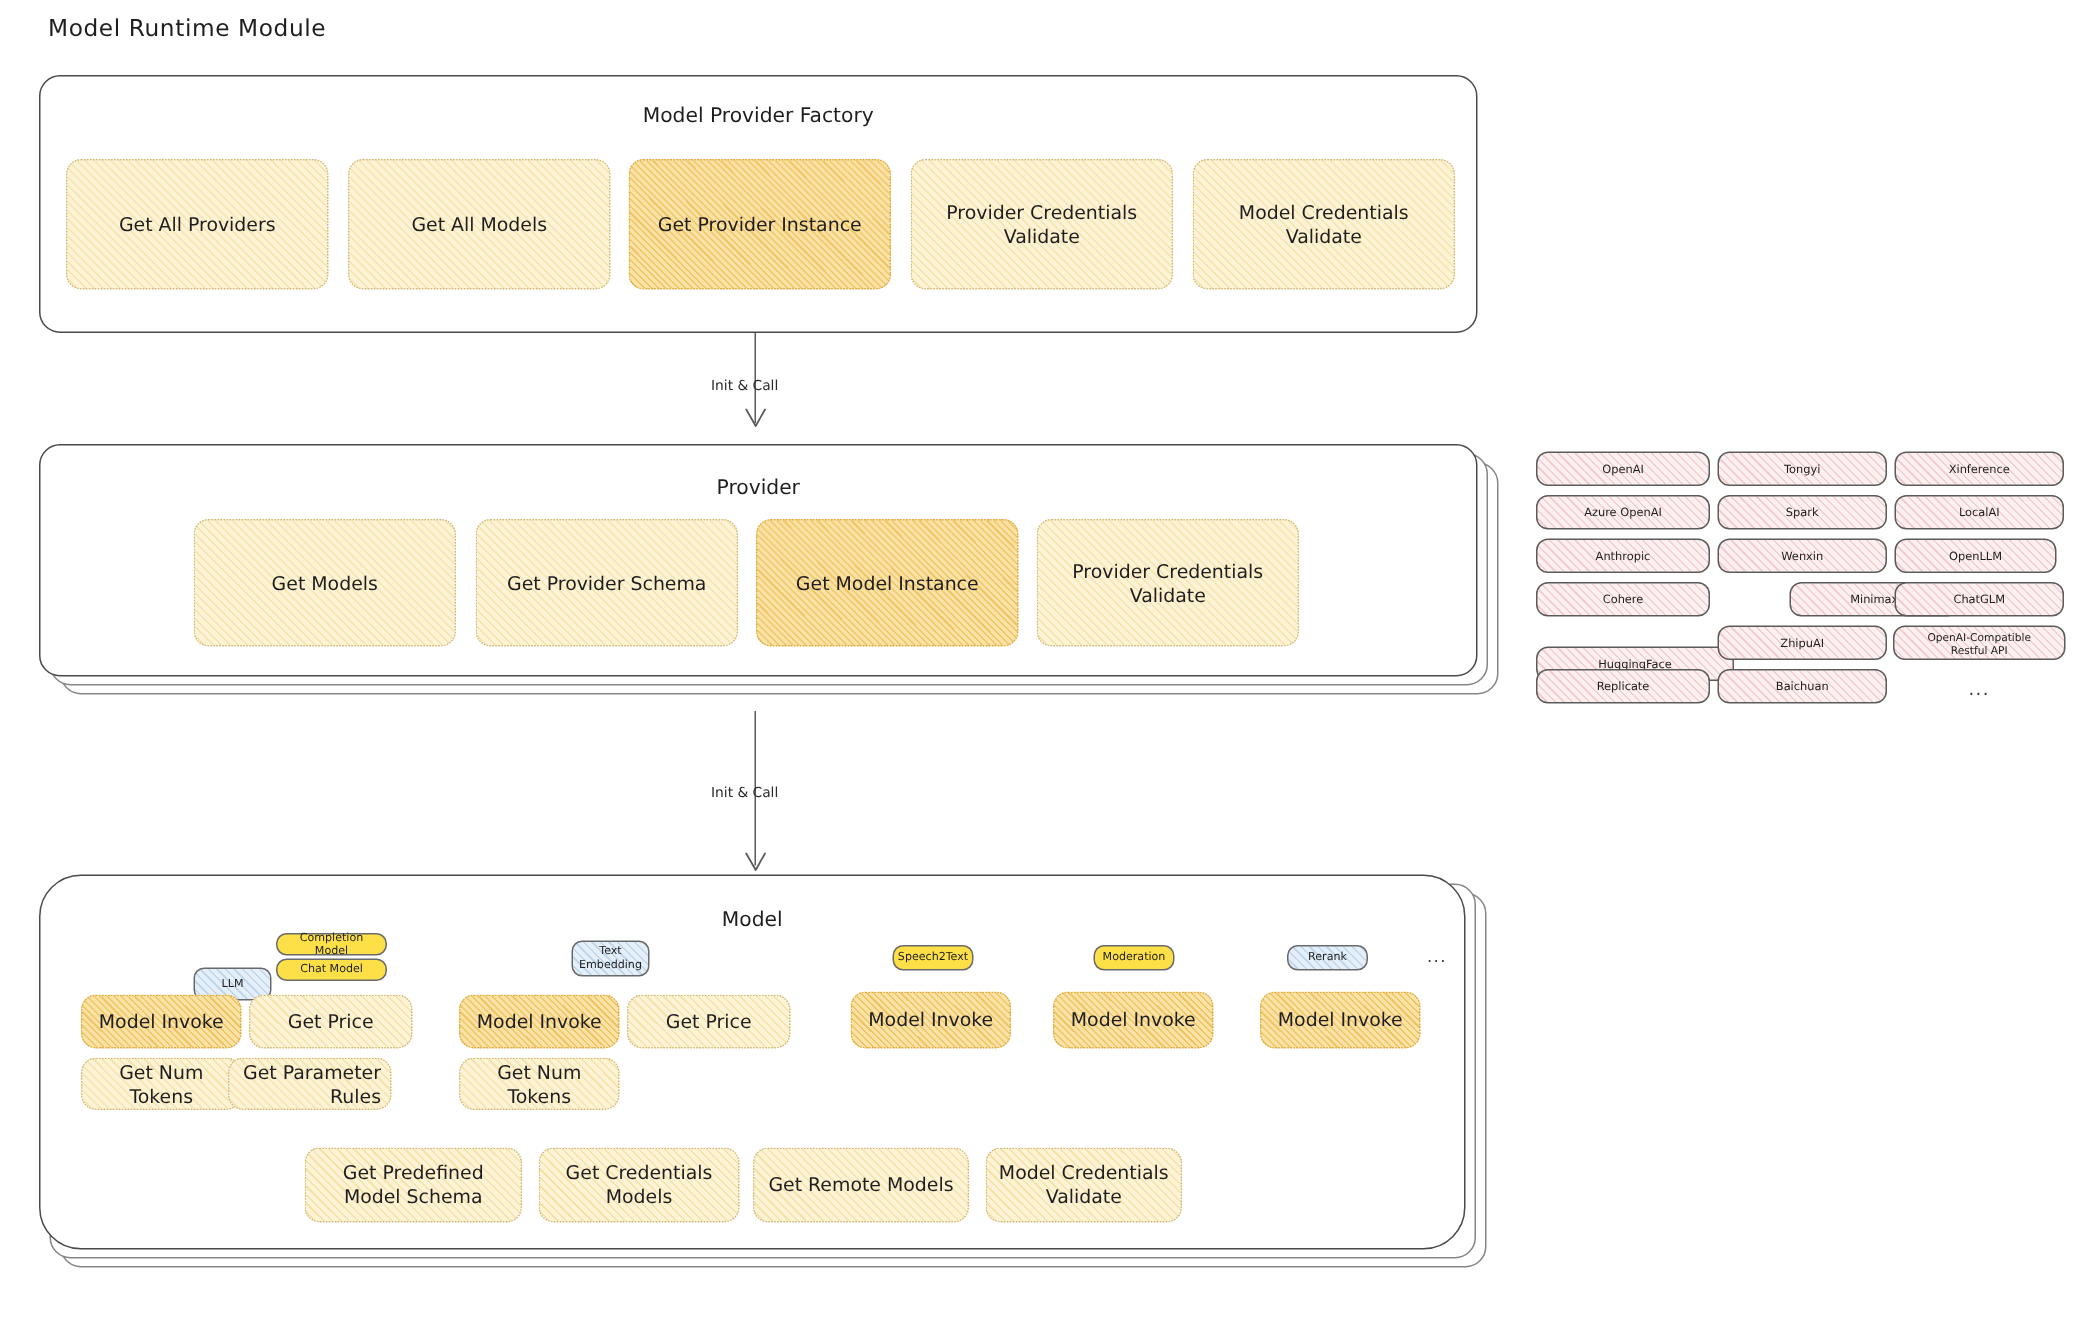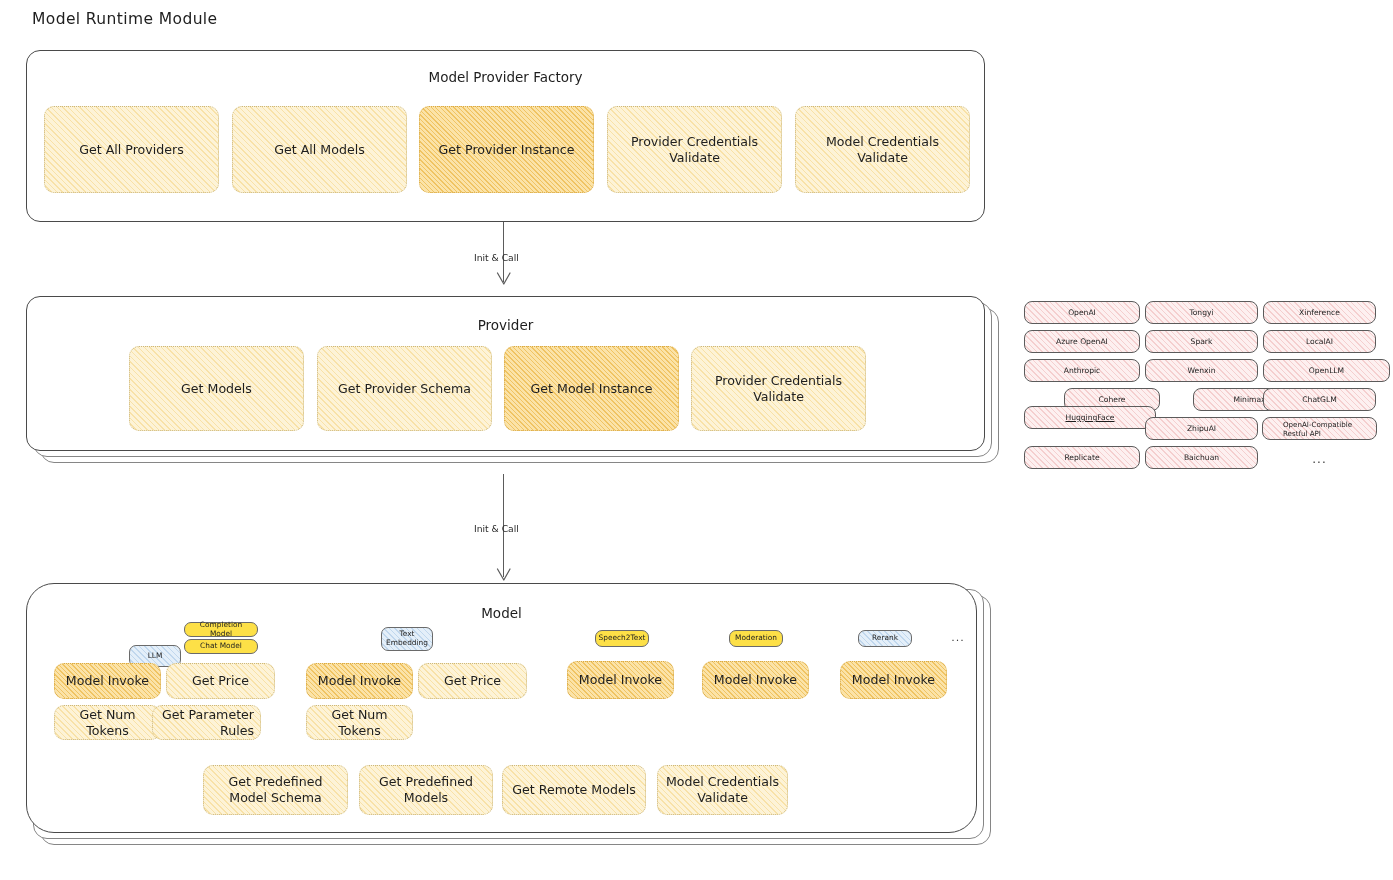--- a/index.html
+++ b/index.html
@@ -79,21 +79,21 @@
     padding:4px 6px;
   }
   .node.strong{border-color:#d8a945;}
 
   
   .pill{
     position:absolute;box-sizing:border-box;
     border:1.1px solid #5b5b5b;
     border-radius:8px;
     display:flex;align-items:center;justify-content:center;
-    text-align:left;
+    text-align:center;
     font-size:7.6px;color:#1e1e1e;
     padding:2px 20px;
   }
   .ellipsis{
     position:absolute;text-align:center;
     font-size:12px;color:#3a3a3a;letter-spacing:1px;
   }
 
   
   .chip{
@@ -170,24 +170,24 @@
 
   <div class="pill hatch-rose" style="left:1024px;top:301px;width:116px;height:23px;">
     <span>OpenAI</span>
   </div>
   <div class="pill hatch-rose" style="left:1024px;top:330px;width:116px;height:23px;">
     <span>Azure OpenAI</span>
   </div>
   <div class="pill hatch-rose" style="left:1024px;top:359px;width:116px;height:23px;">
     <span>Anthropic</span>
   </div>
-  <div class="pill hatch-rose" style="left:1064px;top:388px;width:96px;height:23px;">
+  <div class="pill hatch-rose" style="left:1024px;top:388px;width:116px;height:23px;">
     <span>Cohere</span>
   </div>
-  <div class="pill hatch-rose" style="left:1024px;top:406px;width:132px;height:23px;text-decoration:underline;">
+  <div class="pill hatch-rose" style="left:1024px;top:431px;width:132px;height:23px;text-decoration:underline;">
     <span>HuggingFace</span>
   </div>
   <div class="pill hatch-rose" style="left:1024px;top:446px;width:116px;height:23px;">
     <span>Replicate</span>
   </div>
 
   <div class="pill hatch-rose" style="left:1145px;top:301px;width:113px;height:23px;">
     <span>Tongyi</span>
   </div>
   <div class="pill hatch-rose" style="left:1145px;top:330px;width:113px;height:23px;">
@@ -205,21 +205,21 @@
   <div class="pill hatch-rose" style="left:1145px;top:446px;width:113px;height:23px;">
     <span>Baichuan</span>
   </div>
 
   <div class="pill hatch-rose" style="left:1263px;top:301px;width:113px;height:23px;">
     <span>Xinference</span>
   </div>
   <div class="pill hatch-rose" style="left:1263px;top:330px;width:113px;height:23px;">
     <span>LocalAI</span>
   </div>
-  <div class="pill hatch-rose" style="left:1263px;top:359px;width:127px;height:23px;">
+  <div class="pill hatch-rose" style="left:1263px;top:359px;width:108px;height:23px;">
     <span>OpenLLM</span>
   </div>
   <div class="pill hatch-rose" style="left:1263px;top:388px;width:113px;height:23px;">
     <span>ChatGLM</span>
   </div>
   <div class="pill hatch-rose" style="left:1262px;top:417px;width:115px;height:23px;font-size:7.1px;">
     <span>OpenAI-Compatible Restful API</span>
   </div>
   <div class="ellipsis" style="left:1263px;top:452px;width:113px;">...</div>
 
@@ -295,21 +295,21 @@
   </div>
 
   <div class="node hatch-amber-strong strong" style="left:840px;top:661px;width:107px;height:38px;">
     <span>Model Invoke</span>
   </div>
 
   <div class="node hatch-amber" style="left:203px;top:765px;width:145px;height:50px;justify-content:center;">
     <span>Get Predefined Model Schema</span>
   </div>
   <div class="node hatch-amber" style="left:359px;top:765px;width:134px;height:50px;">
-    <span>Get Predefined Models</span>
+    <span>Get Credentials Models</span>
   </div>
   <div class="node hatch-amber" style="left:502px;top:765px;width:144px;height:50px;">
     <span>Get Remote Models</span>
   </div>
   <div class="node hatch-amber" style="left:657px;top:765px;width:131px;height:50px;">
     <span>Model Credentials Validate</span>
   </div>
 
 </div>
 

